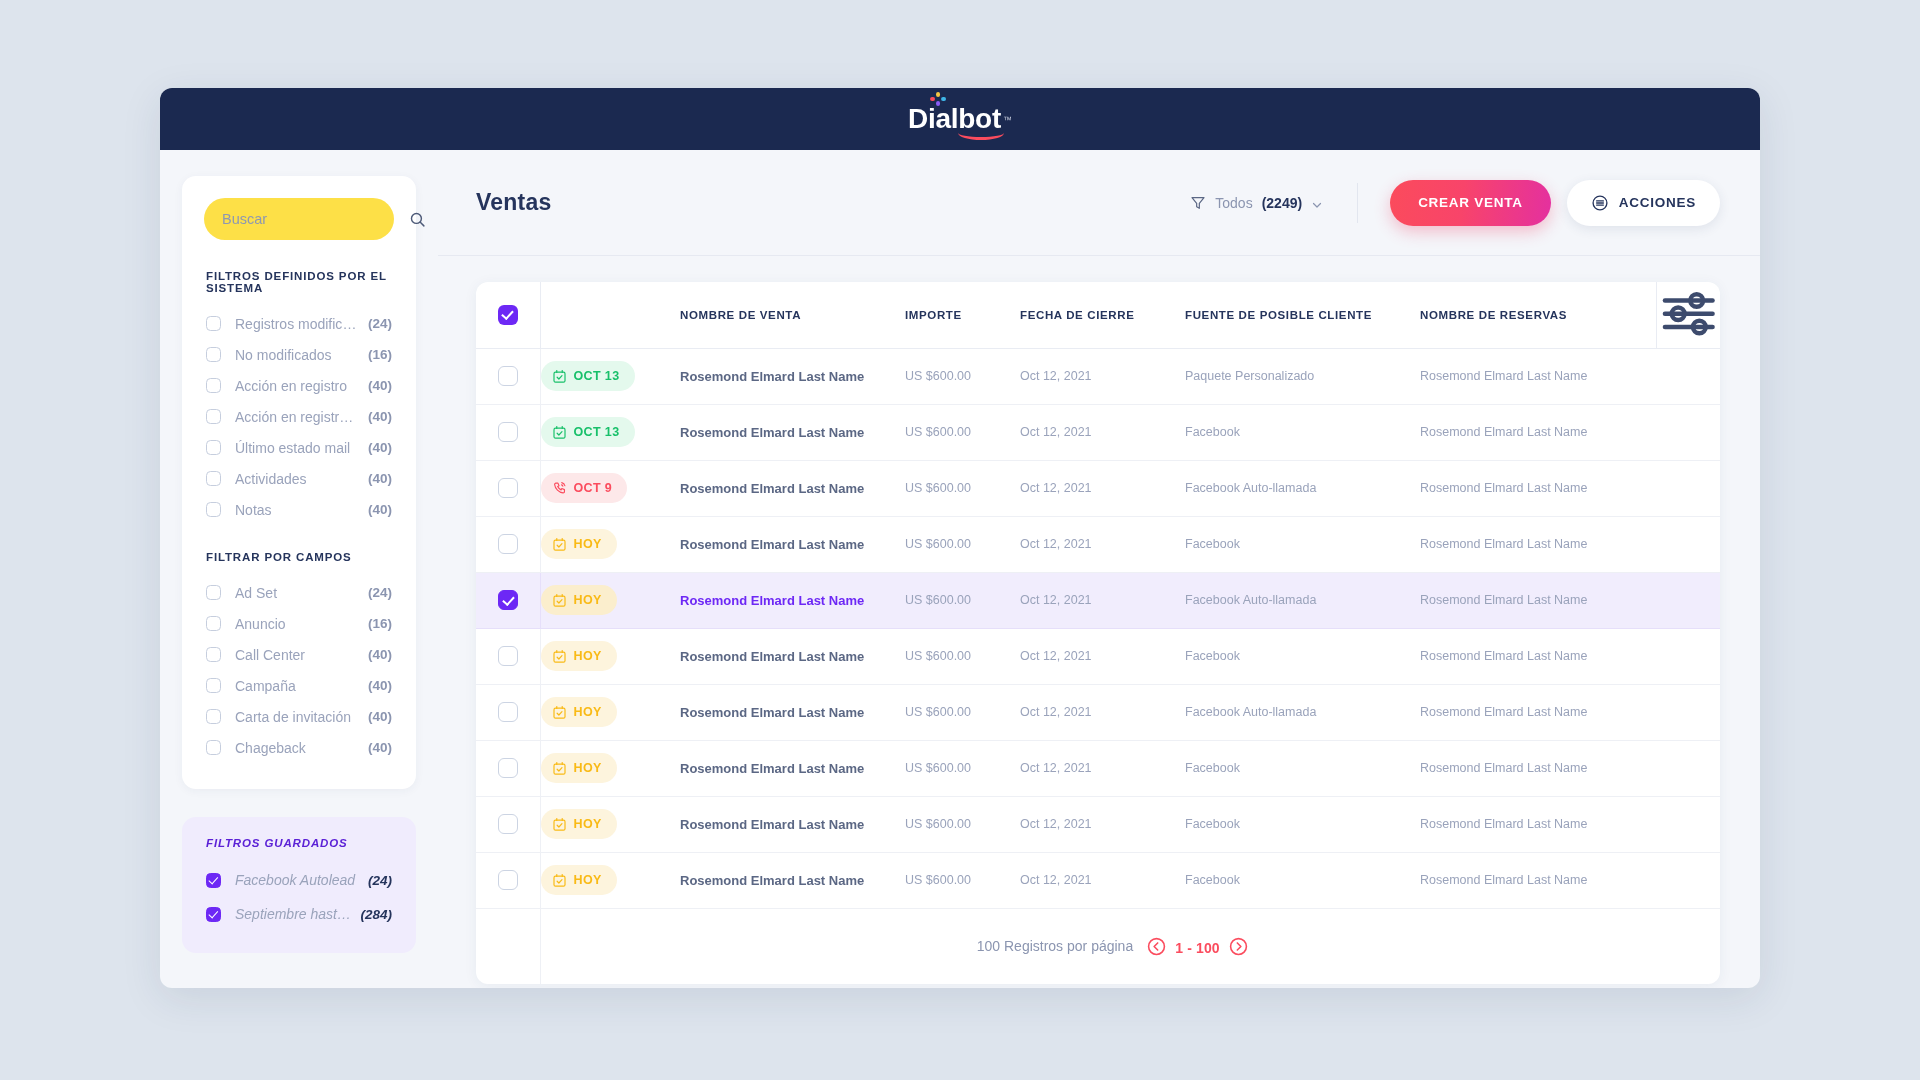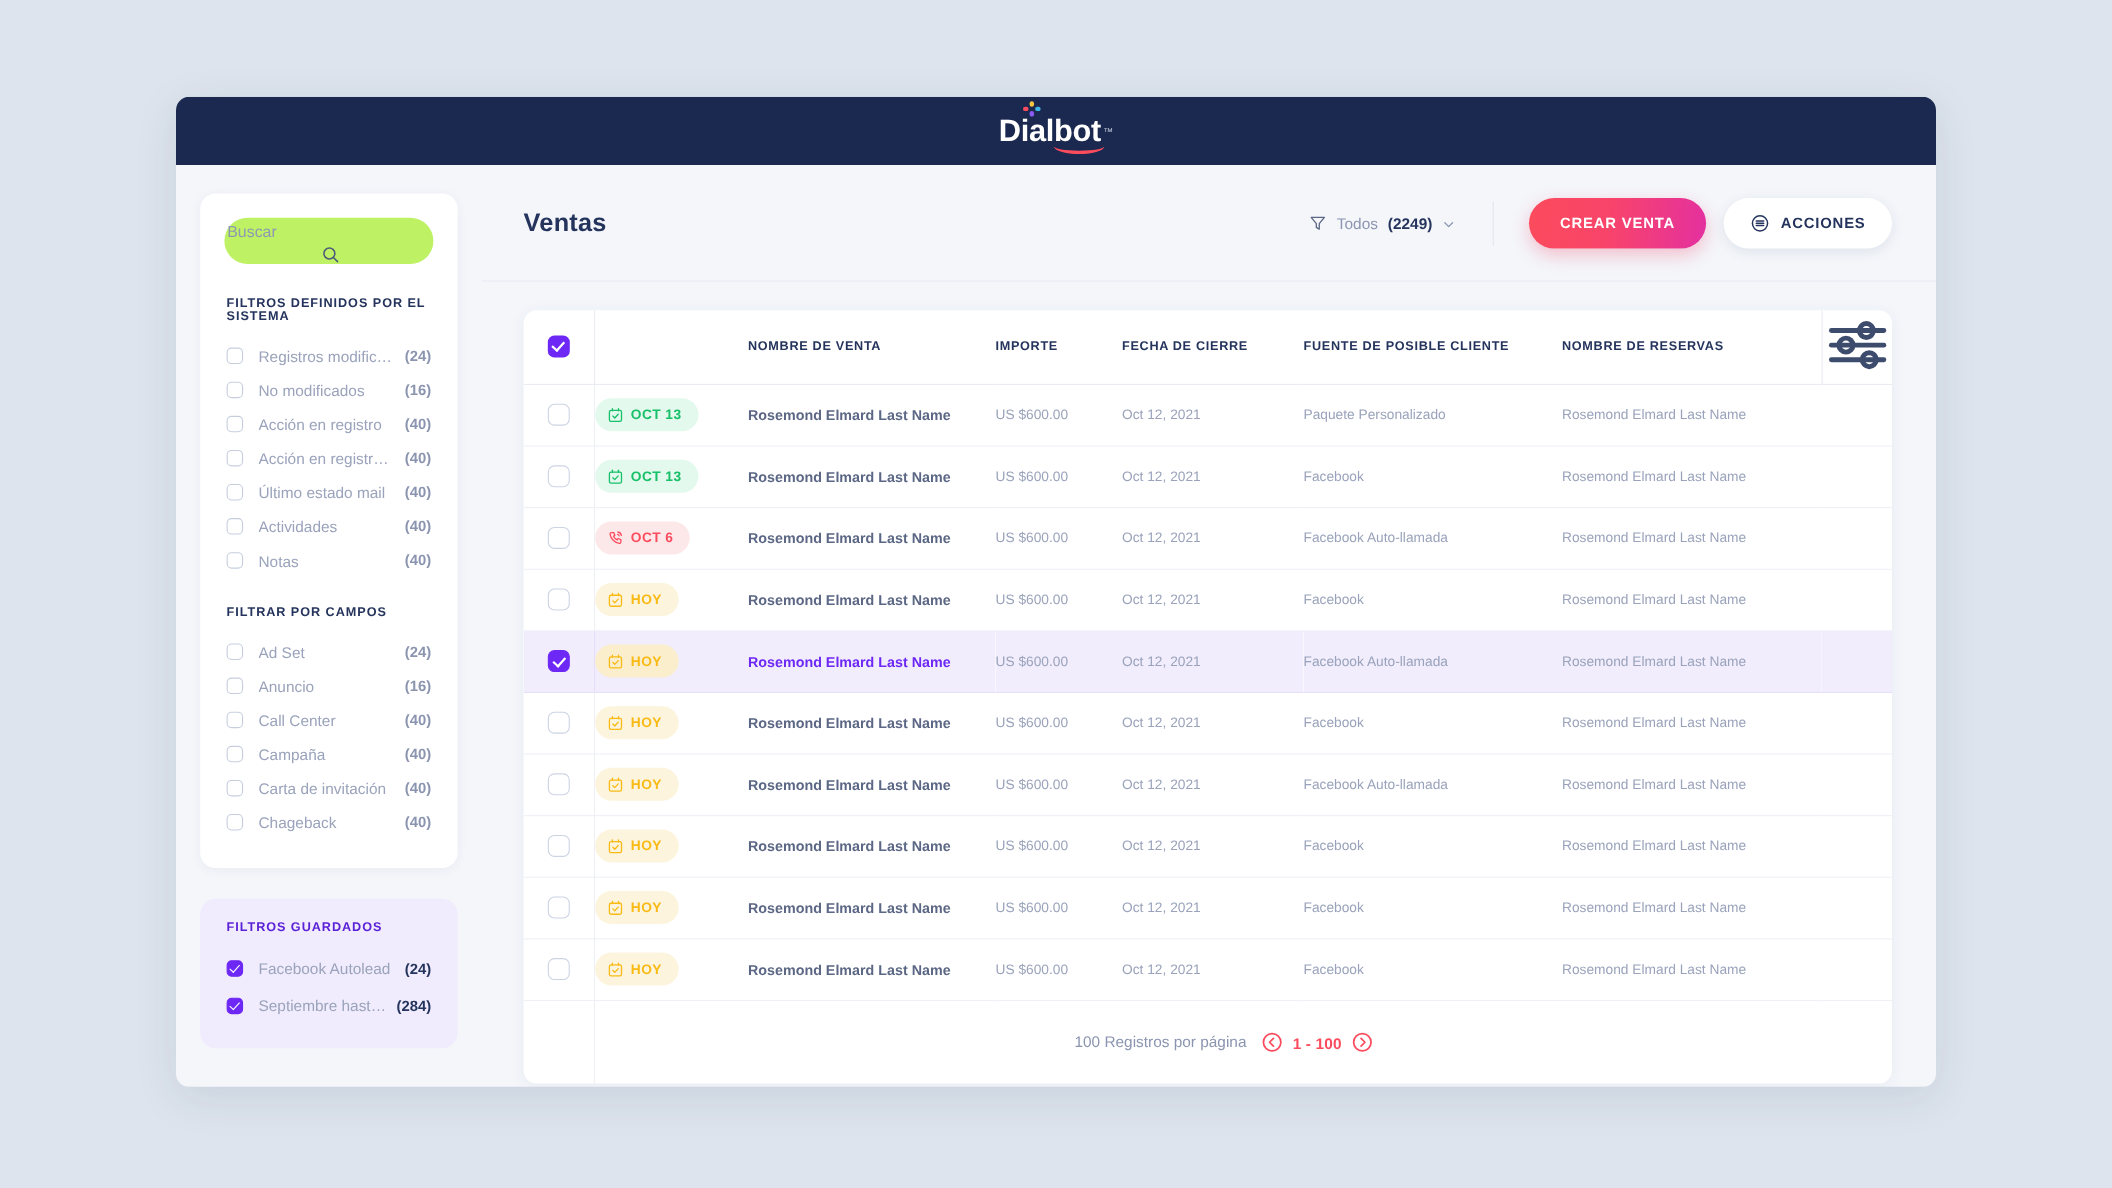--- a/index.html
+++ b/index.html
@@ -108,25 +108,24 @@
   }
   .sidebar-card {
     background: #ffffff;
     border-radius: 14px;
     padding: 22px 0 26px 0;
     box-shadow: 0 2px 10px rgba(40,60,100,.05);
   }
   .search-wrap {
     margin: 0 22px 0 22px;
     height: 42px;
-    background: #bef264;
+    background: #fde047;
     border-radius: 21px;
     display: flex; align-items: center;
     padding: 0 16px 0 18px;
-    flex-direction: column;
   }
   .search-input {
     flex: 1;
     border: 0; outline: 0; background: transparent;
     font-family: "Liberation Sans", sans-serif;
     font-size: 14.5px;
     color: #6d7894;
   }
   .search-input::placeholder { color: #8e98b2; }
   .icon-search { width: 17px; height: 17px; flex: 0 0 17px; color:#4d5a78; }
@@ -181,20 +180,21 @@
     font-weight: 700;
     color: #8b95b0;
     margin-left: 8px;
   }
 
   .saved-card {
     margin: 28px 0 0 0;
     background: #f0ecfd;
     border-radius: 14px;
     padding: 20px 0 22px 0;
+    font-style: italic;
   }
   .saved-card .sec-title { margin-top: 0; color: #5b21d6; }
   .saved-card .filter-label { color: #9aa3bb; }
   .saved-card .filter-count { color: #25345c; }
   .saved-card .filter-row { height: 34px; }
 
   
   .main { flex: 1; min-width: 0; display: flex; flex-direction: column; }
 
   .main-head {
@@ -635,21 +635,21 @@
                 <tr class="">
                   <td class="td-check"><span class="row-cbx"></span></td>
                   <td><span class="badge badge-red">
                       <span style="display: inline-flex;">
                         <svg viewBox="0 0 24 24" fill="none" stroke="currentColor" stroke-width="1.9" stroke-linecap="round" stroke-linejoin="round">
                           <path d="M6.2 3.4h3.3l1.7 4.2-2.1 1.2a11.6 11.6 0 0 0 5.4 5.4l1.2-2.1 4.2 1.7v3.3a2 2 0 0 1-2.2 2C10.9 18.4 5 12.5 4.2 5.6a2 2 0 0 1 2-2.2z"></path>
                           <path d="M15.6 2.6a6.4 6.4 0 0 1 5 5"></path>
                           <path d="M15.2 6.1a3 3 0 0 1 2.1 2.1"></path>
                         </svg>
                       </span>
-                      <span>OCT 6</span>
+                      <span>OCT 9</span>
                     </span></td>
                   <td class="td-name">Rosemond Elmard Last Name</td>
                   <td>US $600.00</td>
                   <td>Oct 12, 2021</td>
                   <td>Facebook Auto-llamada</td>
                   <td>Rosemond Elmard Last Name</td>
                   <td></td>
                 </tr>
                 <tr class="">
                   <td class="td-check"><span class="row-cbx"></span></td>

